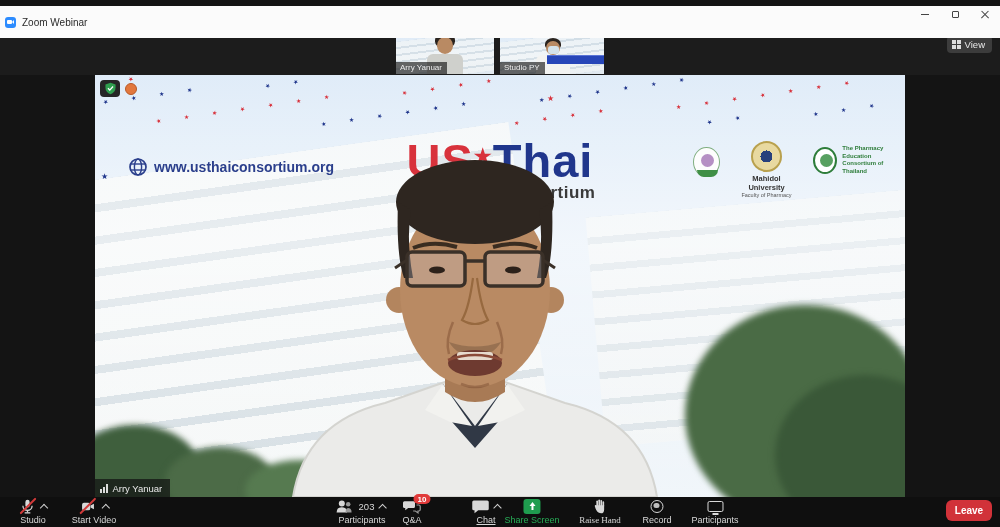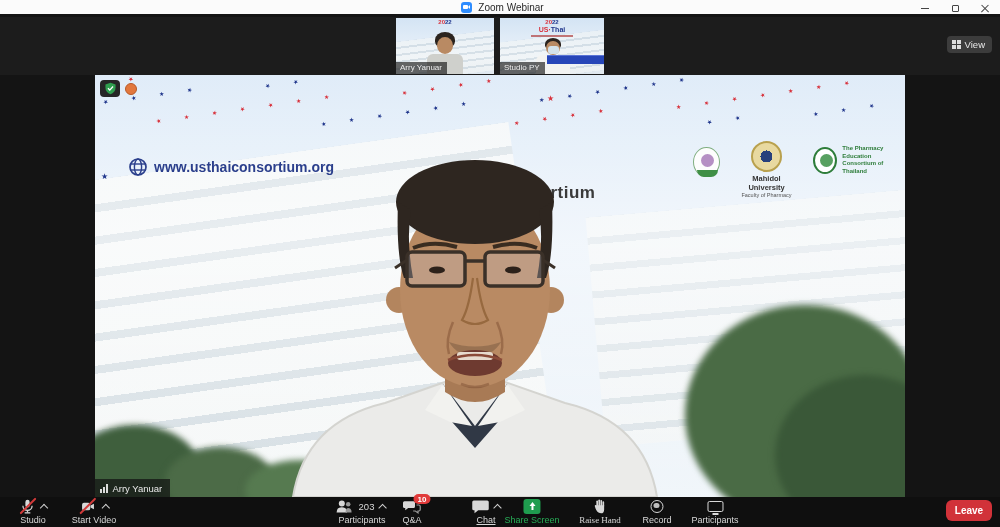--- a/index.html
+++ b/index.html
@@ -1,22 +1,22 @@
 <!DOCTYPE html>
 <html><head>
 <meta charset="utf-8">
 <style>
   * { margin:0; padding:0; box-sizing:border-box; }
   html,body { width:1000px; height:527px; background:#000; overflow:hidden;
     font-family:"Liberation Sans", sans-serif; }
   #app { position:relative; width:1000px; height:527px; background:#141414; }
 
   
-  #titlebar { position:absolute; left:0; top:0; width:1000px; height:14px;
-    background:#fbfbfb; display:flex; align-items:center; z-index:20;justify-content:center; }
+  #titlebar { position:absolute; left:0; top:6px; width:1000px; height:32px;
+    background:#fbfbfb; display:flex; align-items:center; z-index:20; }
   .zoom-app-icon { width:11px; height:11px; border-radius:3px; background:#2d8cff;
     margin:0 6px 0 5px; position:relative; }
   .zoom-app-icon::before { content:""; position:absolute; left:2px; top:3.5px;
     width:4.5px; height:4px; background:#fff; border-radius:1px; }
   .zoom-app-icon::after { content:""; position:absolute; left:7px; top:3.5px;
     width:0; height:0; border-right:2.5px solid #fff;
     border-top:2px solid transparent; border-bottom:2px solid transparent; }
   #titlebar .title { font-size:10px; color:#2a2a2a; }
   .win-controls { position:absolute; right:0; top:0; height:17px; display:flex; }
   .win-btn { width:30px; height:17px; display:flex; align-items:center; justify-content:center; }
@@ -280,20 +280,21 @@
         <span class="star" style="left: 749px; top: 5px; font-size: 6px; transform: rotate(25deg); color: rgb(216, 50, 60);">★</span>
         <span class="star" style="left: 92px; top: 12px; font-size: 6px; transform: rotate(16deg); color: rgb(32, 54, 140);">★</span>
         <span class="star" style="left: 229px; top: 19px; font-size: 6px; transform: rotate(7deg); color: rgb(216, 50, 60);">★</span>
         <span class="star" style="left: 366px; top: 26px; font-size: 6px; transform: rotate(-2deg); color: rgb(32, 54, 140);">★</span>
         <span class="star" style="left: 503px; top: 33px; font-size: 6px; transform: rotate(-11deg); color: rgb(216, 50, 60);">★</span>
         <span class="star" style="left: 640px; top: 40px; font-size: 6px; transform: rotate(-20deg); color: rgb(32, 54, 140);">★</span>
         <span class="star" style="left: 6px; top: 98px; font-size: 8px; color: rgb(32, 54, 140);">★</span>
         <span class="star" style="left: 452px; top: 20px; font-size: 8px; color: rgb(216, 50, 60);">★</span>
       </div>
 
+    <div id="banner-title"><span class="red">US</span><span class="title-sep">★</span><span class="blue">Thai</span></div>
     <div id="banner-sub">Pharmacy Consortium</div>
 
     <div id="logo-row">
       <div class="logo-circle" id="logo-pharm"></div>
       <div id="logo-mahidol-wrap">
         <div class="logo-circle" id="logo-mahidol"></div>
         <div class="logo-caption1">Mahidol University</div>
         <div class="logo-caption2">Faculty of Pharmacy</div>
       </div>
       <div id="logo-pect-wrap">

